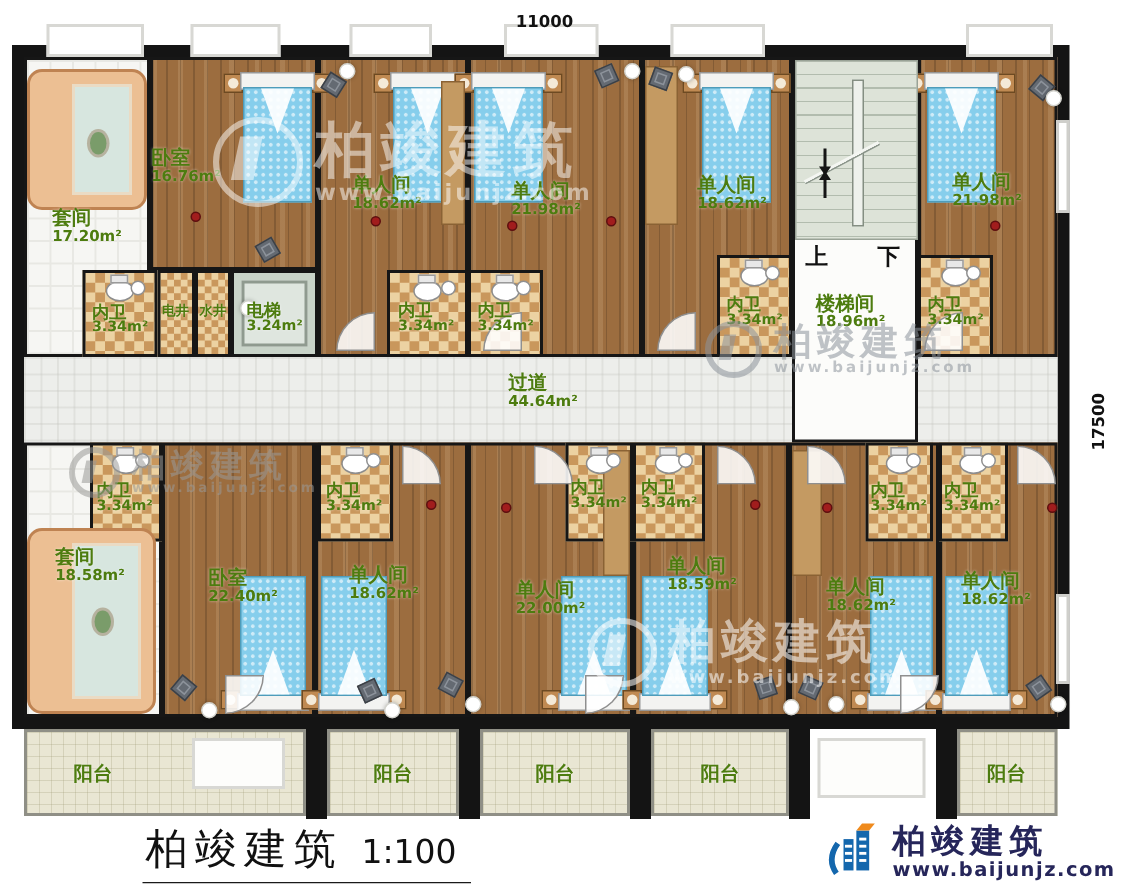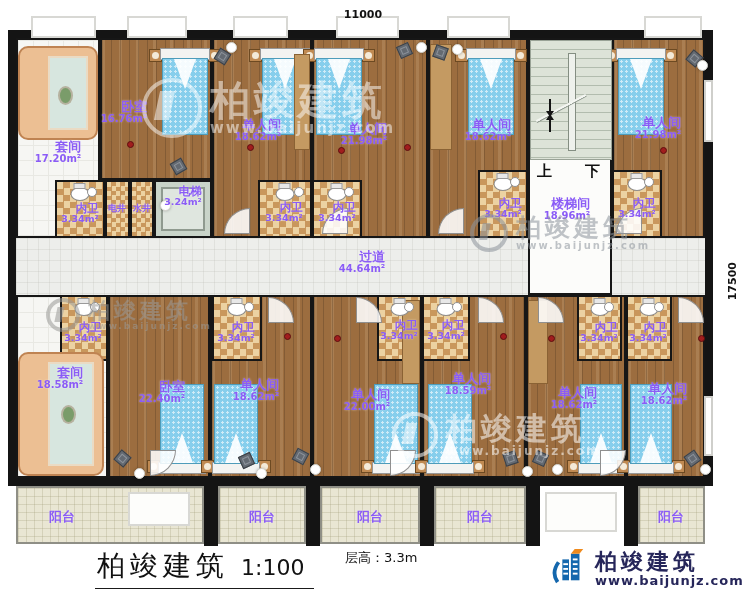--- a/index.html
+++ b/index.html
@@ -27,21 +27,21 @@
   .stairw{background:#fcfcfa;}
   .corridor{background-color:#edeeeb;border:none;
     background-image:linear-gradient(rgba(195,195,188,.3) 1px,transparent 1px),
                      linear-gradient(90deg,rgba(195,195,188,.3) 1px,transparent 1px);
     background-size:11px 11px;}
   .balcony{background-color:#e9e6d3;border:2px solid #8f8f86;
     background-image:linear-gradient(rgba(160,155,120,.28) 1px,transparent 1px),
                      linear-gradient(90deg,rgba(160,155,120,.28) 1px,transparent 1px);
     background-size:8px 8px;}
   
-  .rlabel{transform:translate(-50%,-50%);text-align:right;font-weight:bold;color:#8b5cf6;
+  .rlabel{transform:translate(-50%,-50%);text-align:left;font-weight:bold;color:#4d7c0f;
           white-space:nowrap;line-height:1.08;text-shadow:0 0 2px rgba(255,255,255,.55);z-index:40;}
   .rlabel .nm{display:block;font-size:13px;}
   .rlabel .ar{display:block;font-size:10px;}
   .rlabel.sm .nm{font-size:11.5px;} .rlabel.sm .ar{font-size:9.5px;}
   .rlabel.xs .nm{font-size:9px;letter-spacing:0;}
   
   .it{z-index:20;}
   .it-bed .ns{position:absolute;width:11px;height:11px;background:#c08a52;border:1px solid #6d4a22;}
   .it-bed.top .ns{top:-1px;} .it-bed.bottom .ns{bottom:-1px;}
   .it-bed .ns.l{left:-13px;} .it-bed .ns.r{right:-13px;}
@@ -395,21 +395,21 @@
     <div class="rlabel sm" style="left: 80px; top: 213px;">
       <div class="nm">内卫</div>
       <div class="ar">3.34m²</div>
     </div>
     <div class="rlabel xs" style="left: 117px; top: 209px;">
       <div class="nm">电井</div>
     </div>
     <div class="rlabel xs" style="left: 142px; top: 209px;">
       <div class="nm">水井</div>
     </div>
-    <div class="rlabel sm" style="left: 183px; top: 196px;">
+    <div class="rlabel sm" style="left: 183px; top: 212px;">
       <div class="nm">电梯</div>
       <div class="ar">3.24m²</div>
     </div>
     <div class="rlabel sm" style="left: 284px; top: 212px;">
       <div class="nm">内卫</div>
       <div class="ar">3.34m²</div>
     </div>
     <div class="rlabel sm" style="left: 337px; top: 212px;">
       <div class="nm">内卫</div>
       <div class="ar">3.34m²</div>
@@ -498,21 +498,20 @@
         <span class="wm-brand">柏竣建筑</span>
         <span class="wm-url">www.baijunjz.com</span>
       </span>
   </div>
 
   <div class="titlebar">
     <div class="tb-left">
       <span class="tb-title">柏竣建筑</span><span class="tb-scale">1:100</span>
     </div>
     <div class="tb-info">
-      <div>层高：3.3m</div>
     </div>
     <div class="tb-brand">
       <span>
         <svg width="38" height="38" viewBox="0 0 40 40">
           <path d="M8 36 Q1 26 9 15" stroke="#1467ad" stroke-width="4" fill="none"></path>
           <rect x="13" y="12" width="7" height="22" fill="#1467ad"></rect>
           <rect x="22" y="6" width="9" height="28" fill="#1467ad"></rect>
           <polygon points="22,6 31,6 35,1 26,1" fill="#ef8a1d"></polygon>
           <rect x="14" y="16" width="5" height="2" fill="#fff"></rect>
             <rect x="14" y="21" width="5" height="2" fill="#fff"></rect>

